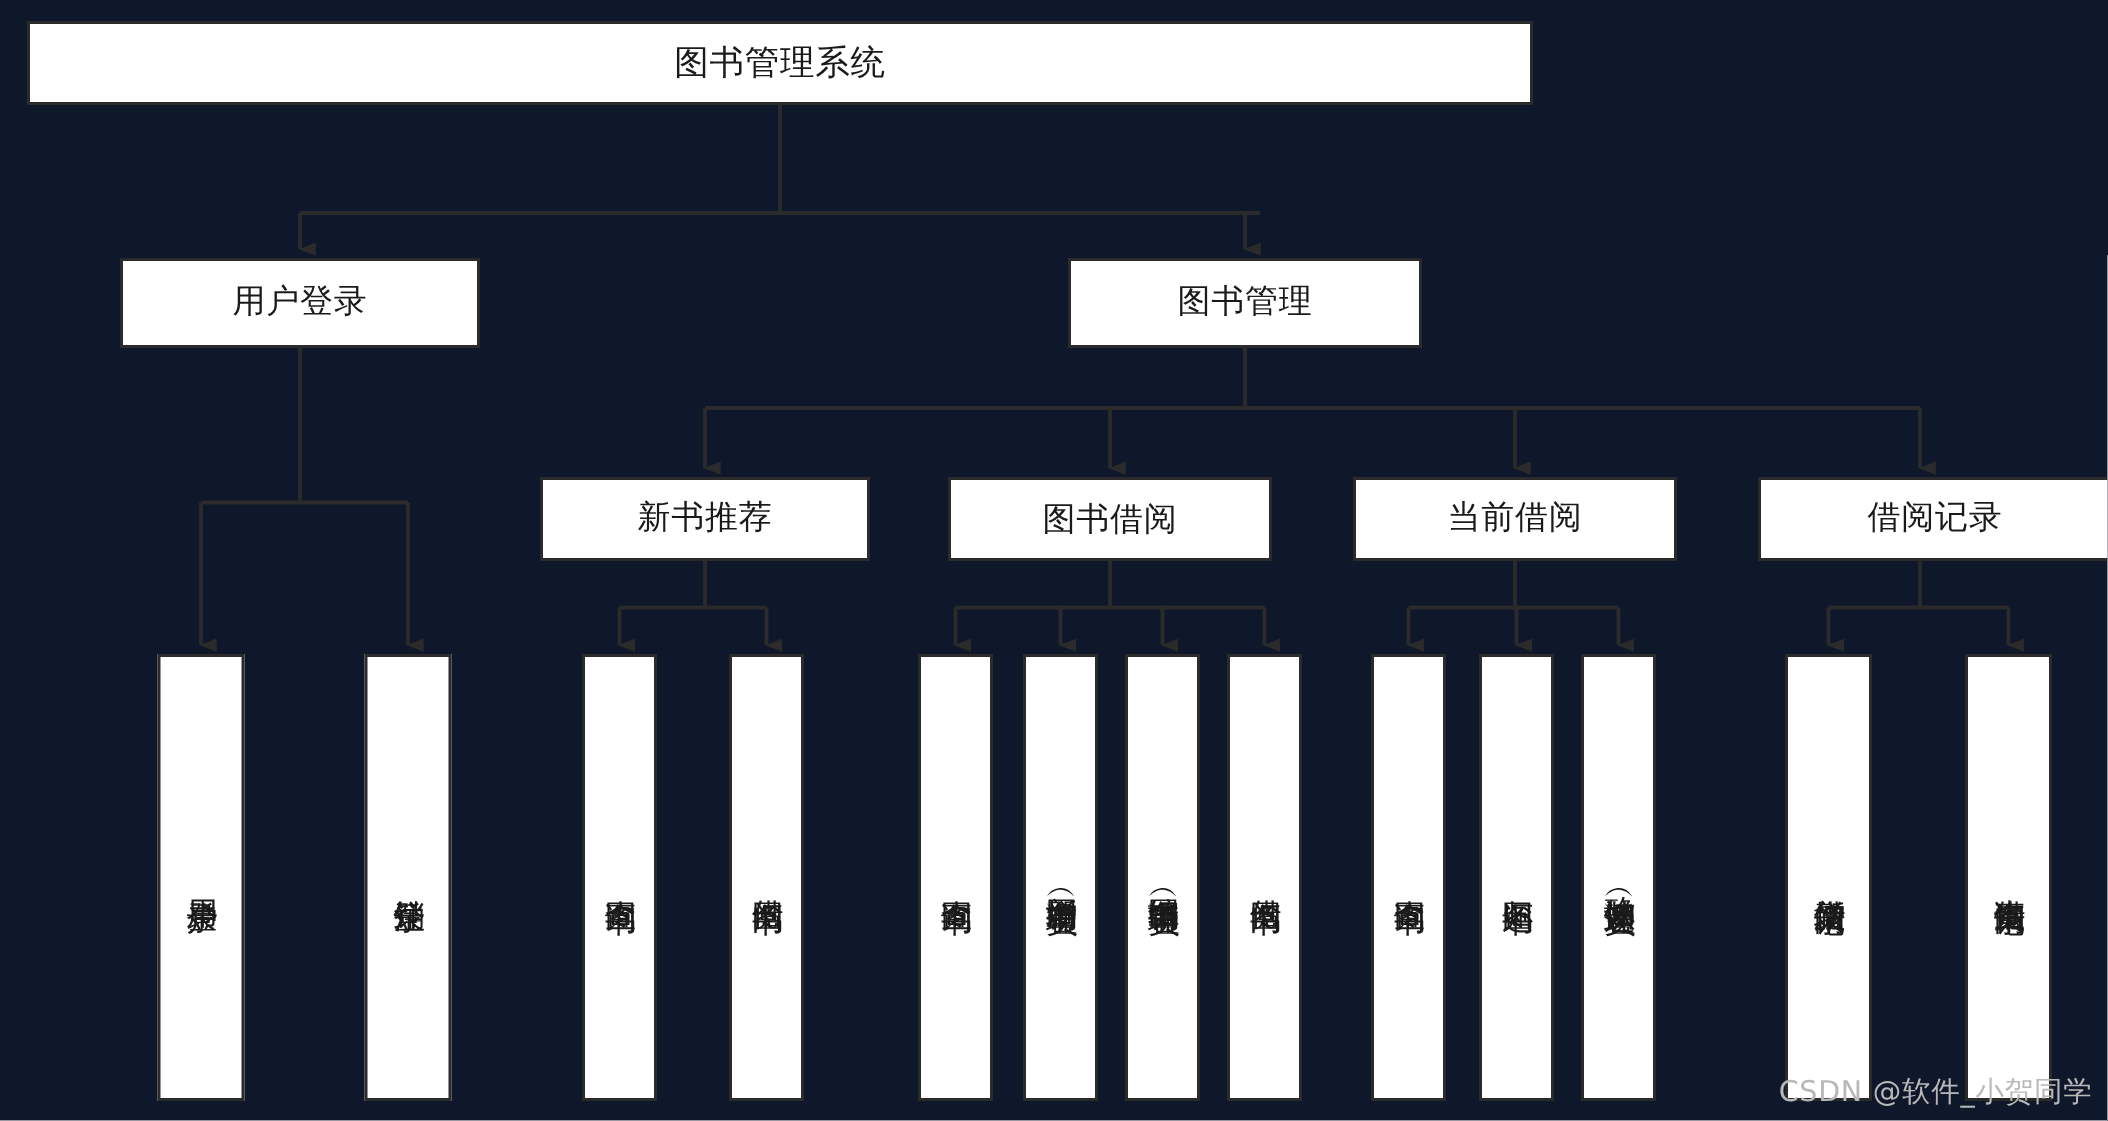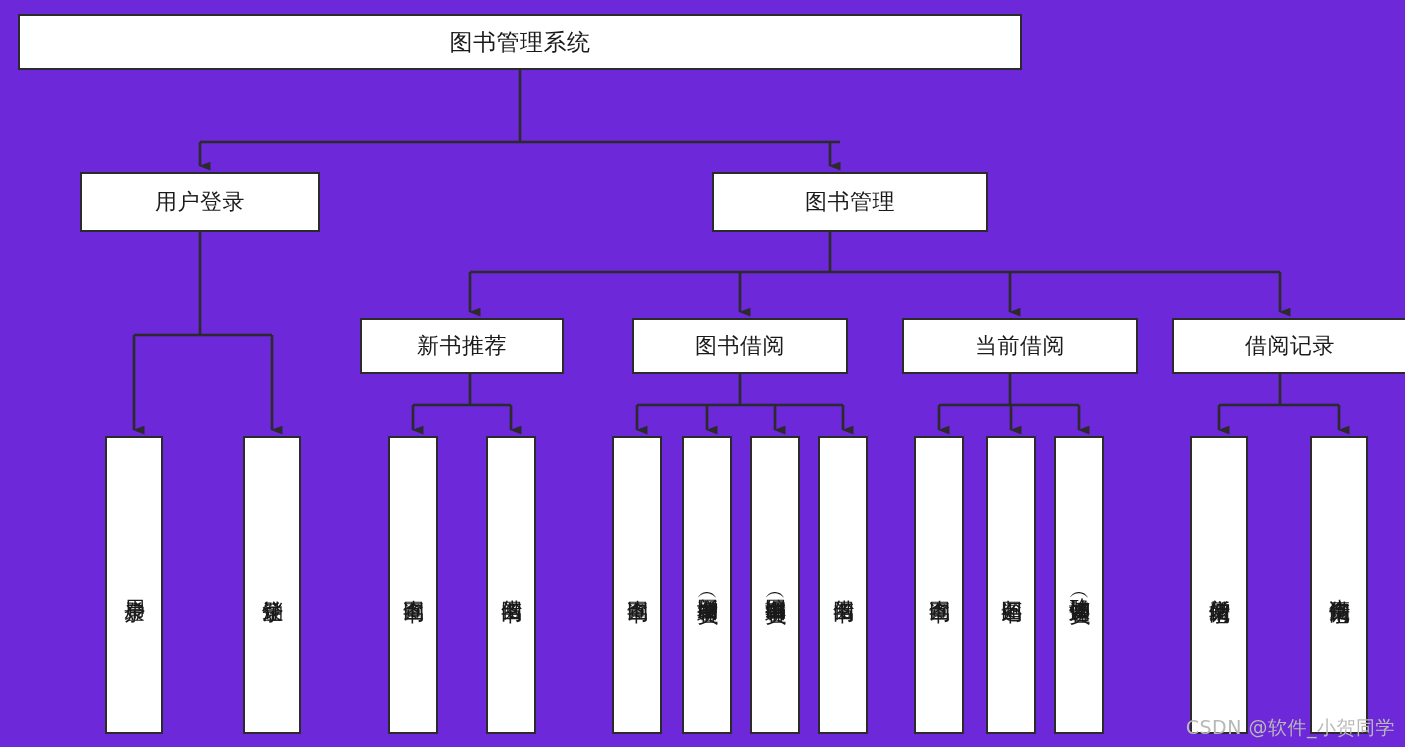--- a/index.html
+++ b/index.html
@@ -8,21 +8,21 @@
     padding: 0;
     background: #ffffff;
   }
   body {
     font-family: "DejaVu Sans", "Liberation Sans", sans-serif;
   }
   #canvas {
     position: relative;
     width: 1405px;
     height: 747px;
-    background: #6d28d9;
+    background: #0f172a;
     overflow: hidden;
   }
   svg.edges {
     position: absolute;
     left: 0;
     top: 0;
     width: 1405px;
     height: 747px;
     pointer-events: none;
   }
@@ -127,31 +127,31 @@
     </g>
   </svg>
 
   <div class="node node-h node-root" style="left:18px; top:14px; width:1004px; height:56px;">
     <span>图书管理系统</span>
   </div>
 
   <div class="node node-h" style="left:80px; top:172px; width:240px; height:60px;">
     <span>用户登录</span>
   </div>
-  <div class="node node-h" style="left:712px; top:172px; width:276px; height:60px;">
+  <div class="node node-h" style="left:712px; top:172px; width:236px; height:60px;">
     <span>图书管理</span>
   </div>
 
-  <div class="node node-h" style="left:360px; top:318px; width:204px; height:56px;">
+  <div class="node node-h" style="left:360px; top:318px; width:220px; height:56px;">
     <span>新书推荐</span>
   </div>
   <div class="node node-h" style="left:632px; top:318px; width:216px; height:56px;font-family:Liberation Serif, serif;">
     <span>图书借阅</span>
   </div>
-  <div class="node node-h" style="left:902px; top:318px; width:236px; height:56px;">
+  <div class="node node-h" style="left:902px; top:318px; width:216px; height:56px;">
     <span>当前借阅</span>
   </div>
   <div class="node node-h" style="left:1172px; top:318px; width:236px; height:56px;">
     <span>借阅记录</span>
   </div>
 
   <div class="node node-v" style="left:105px; top:436px; width:58px; height:298px;">
     <span class="vtext">用户登录</span>
   </div>
   <div class="node node-v" style="left:243px; top:436px; width:58px; height:298px;">

